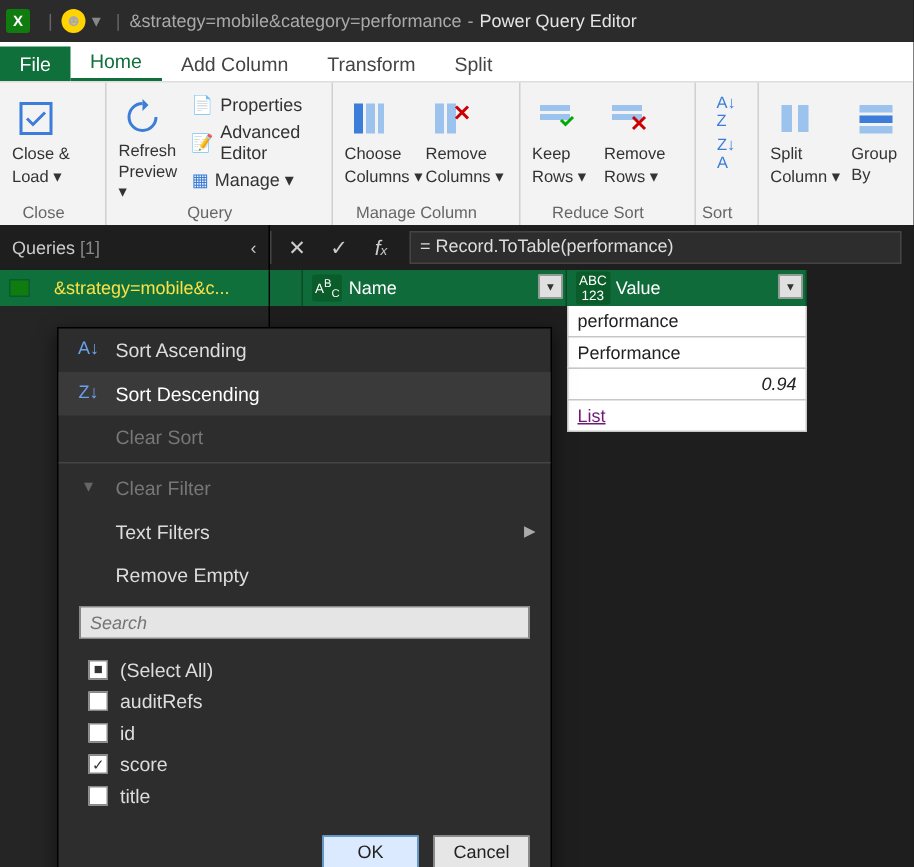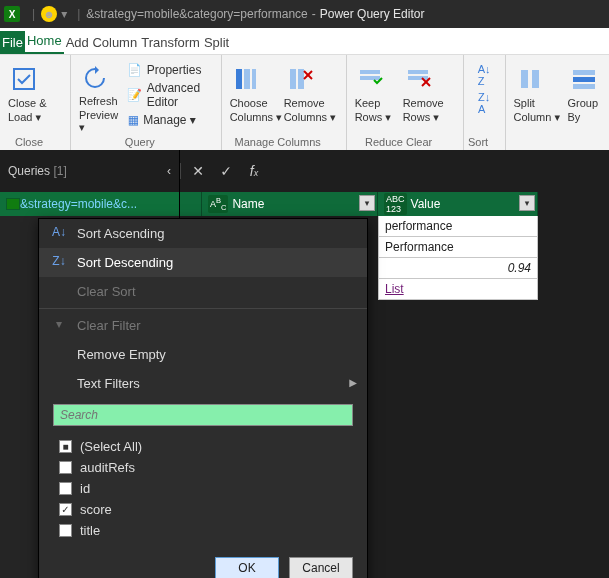--- a/index.html
+++ b/index.html
@@ -3,61 +3,61 @@
 <meta charset="utf-8">
 <style>
   * { box-sizing: border-box; margin: 0; padding: 0; font-family: "Segoe UI", Tahoma, sans-serif; }
   body { width: 609px; height: 578px; background: #1e1e1e; overflow: hidden; font-size: 12px; color: #fff; }
   .title-bar { height: 28px; background: #2b2b2b; display: flex; align-items: center; padding-left: 4px; color: #aaa; font-size: 12px; }
   .xl-icon { width: 16px; height: 16px; background: #107c10; display:inline-flex; align-items:center; justify-content:center; color:#fff; font-weight:bold; font-size:10px; border-radius:2px; margin-right:6px;}
   .smiley { width:16px; height:16px; background:#ffd400; border-radius:50%; display:inline-flex; align-items:center; justify-content:center; margin-right:4px; font-size:11px;}
   .tb-sep { color:#666; margin:0 6px; }
   .ribbon { background:#fff; }
   .tabs { height:26px; display:flex; align-items:flex-end; background:#fff; }
-  .tab { padding:4px 2px; font-size:13px; color:#444; cursor:pointer; }
+  .tab { padding:4px 13px; font-size:13px; color:#444; cursor:pointer; }
   .tab.file { background:#0f703b; color:#fff; }
   .tab.active { color:#0f703b; border-bottom:2px solid #0f703b; }
   .ribbon-content { height:96px; background:#f3f3f3; border-top:1px solid #ddd; display:flex; }
   .group { border-right:1px solid #d0d0d0; padding:4px 8px 16px 8px; display:flex; flex-direction:column; position:relative; color:#333; }
   .group-label { position:absolute; bottom:2px; left:0; right:12px; text-align:center; font-size:11px; color:#666; }
   .big-btn { display:flex; flex-direction:column; align-items:flex-start; justify-content:flex-start; width:54px; padding-top:4px; font-size:11px; color:#333; gap:2px; }
   .big-btn .ico { width:32px; height:32px; display:flex; align-items:center; justify-content:center; }
   .small-list { display:flex; flex-direction:column; gap:4px; padding-top:4px; font-size:12px; color:#333;}
   .small-item { display:flex; align-items:center; gap:4px; }
   .az { display:flex; flex-direction:column; align-items:center; gap:2px; font-size:11px; color:#333; padding:4px 6px 0 6px;}
-  .dark-row { height:42px; background:#1e1e1e; display:flex; align-items:center; }
+  .dark-row { height:30px; background:#1e1e1e; display:flex; align-items:center; }
   .queries-header { width:180px; padding:0 8px; color:#ccc; display:flex; align-items:center; justify-content:space-between; height:100%; border-right:1px solid #000;}
   .fx-bar { flex:1; display:flex; align-items:center; gap:10px; padding:0 8px; border-left:1px solid #444;}
   .fx-icn { color:#ccc; font-size:14px; width:18px; text-align:center; }
   .formula-box { flex:1; height:22px; background:#2d2d2d; border:1px solid #444; color:#ddd; padding:2px 6px; font-size:12px; }
   .main-row { display:flex; height: calc(578px - 28px - 26px - 96px - 30px); position:relative; }
   .queries-panel { width:180px; background:#252525; border-right:1px solid #000;}
-  .query-item { height:24px; background:#0f703b; color:#7dd3fc; display:flex; align-items:center; padding:0 6px; gap:0; font-size:12px;}
+  .query-item { height:24px; background:#0f703b; color:#fde047; display:flex; align-items:center; padding:0 6px; gap:16px; font-size:12px;}
   .tbl-ico { width:14px; height:12px; background:#107c10; border:1px solid #0a5c2a; display:inline-block;}
-  .grid-area { flex:1; background:#1e1e1e; position:relative; }
+  .grid-area { flex:1; background:#1e1e1e; position:relative;text-align:center; }
   .col-headers { display:flex; height:24px; }
   .rowhdr { width:22px; background:#0f6b3a; border-right:1px solid #094a27;}
   .colh { background:#0f6b3a; color:#fff; font-size:12px; display:flex; align-items:center; padding:0 6px; border-right:1px solid #094a27; position:relative;}
   .colh.name { width:176px; }
   .colh.value { width:160px; }
   .colh .dd { position:absolute; right:2px; top:3px; width:16px; height:16px; background:#e0e0e0; color:#333; display:flex; align-items:center; justify-content:center; font-size:9px; border:1px solid #999;}
   .colh .typ { font-size:9px; background:#0a5c2a; padding:1px 2px; margin-right:4px; border-radius:2px;}
   .value-cells { margin-left:198px; width:160px; }
   .cell { height:22px; background:#fff; color:#222; border:1px solid #c7c7c7; margin-top:-1px; padding:2px 6px; font-size:12px; display:flex; align-items:center;}
   .cell.right { justify-content:flex-end; font-style:italic;}
   .cell.link { color:#701a75;text-decoration:underline; }
   
   .filter-popup { position:absolute; left:38px; top:218px; width:330px; background:#2d2d2d; color:#ddd; border:1px solid #000; box-shadow:0 4px 12px rgba(0,0,0,.6); z-index:50; padding-bottom:10px;}
   .menu-item { padding:7px 14px 7px 38px; font-size:13px; position:relative; }
   .menu-item.hover { background:#3a3a3a; color:#fff; }
   .menu-item.dim { color:#777; }
   .menu-ico { position:absolute; left:12px; top:6px; width:16px; text-align:center; font-size:12px;}
   .menu-arrow { position:absolute; right:10px; top:8px; font-size:10px; color:#aaa;}
   .search-box { margin:6px 14px; }
-  .search-box input { width:100%; height:22px; background:#86efac; border:1px solid #888; padding:2px 6px; font-style:italic; color:#666; font-size:12px;}
+  .search-box input { width:100%; height:22px; background:#e5e5e5; border:1px solid #888; padding:2px 6px; font-style:italic; color:#666; font-size:12px;}
   .check-list { margin:2px 14px 8px 14px; background:#2d2d2d; padding:4px 0;}
   .check-row { display:flex; align-items:center; gap:8px; padding:3px 6px; font-size:13px; color:#ddd;}
   .cb { width:13px; height:13px; background:#fff; border:1px solid #888; display:inline-flex; align-items:center; justify-content:center; font-size:10px; color:#333;}
   .btn-row { display:flex; justify-content:flex-end; gap:10px; padding:4px 14px 14px 14px;}
   .pbtn { width:64px; height:22px; background:#e6e6e6; color:#222; border:1px solid #8a8a8a; font-size:12px; display:flex; align-items:center; justify-content:center;}
   .pbtn.ok { background:#dbeaff; border:1px solid #5b9bd5;}
   svg { display:block; }
 </style>
 </head>
 <body>
@@ -142,21 +142,21 @@
             <svg width="28" height="28">
               <rect x="4" y="4" width="6" height="20" fill="#9cc2ee"></rect>
               <rect x="12" y="4" width="6" height="20" fill="#9cc2ee"></rect>
               <line x1="18" y1="6" x2="26" y2="14" stroke="#c00" stroke-width="2"></line>
               <line x1="26" y1="6" x2="18" y2="14" stroke="#c00" stroke-width="2"></line>
             </svg>
           </span>
         <span>Remove</span>
         <span><span>Columns</span> ▾</span>
       </div>
-      <div class="group-label">Manage Columns</div>
+      <div class="group-label">Manage Column</div>
     </div>
 
     <div class="group" style="flex-direction:row;">
       <div class="big-btn" style="width:48px;">
         <span class="ico">
             <svg width="26" height="26">
               <rect x="2" y="4" width="20" height="4" fill="#9cc2ee"></rect>
               <rect x="2" y="10" width="20" height="4" fill="#9cc2ee"></rect>
               <path d="M16 14 l3 3 l5 -5" stroke="#0a0" stroke-width="2" fill="none"></path>
             </svg>
@@ -169,21 +169,21 @@
             <svg width="26" height="26">
               <rect x="2" y="4" width="20" height="4" fill="#9cc2ee"></rect>
               <rect x="2" y="10" width="20" height="4" fill="#9cc2ee"></rect>
               <line x1="16" y1="12" x2="24" y2="20" stroke="#c00" stroke-width="2"></line>
               <line x1="24" y1="12" x2="16" y2="20" stroke="#c00" stroke-width="2"></line>
             </svg>
           </span>
         <span>Remove</span>
         <span><span>Rows</span> ▾</span>
       </div>
-      <div class="group-label">Reduce Clear</div>
+      <div class="group-label">Reduce Sort</div>
     </div>
 
     <div class="group">
       <div class="az">
           <span style="color:#3b7dd8;">A↓<br>Z</span>
         </div>
       <div class="az">
           <span style="color:#3b7dd8;">Z↓<br>A</span>
         </div>
       <div class="group-label">Sort</div>
@@ -218,20 +218,21 @@
 
 <div class="dark-row">
   <div class="queries-header">
     <span><span>Queries</span> <span style="color:#888;">[1]</span></span>
     <span style="color:#ccc;">‹</span>
   </div>
   <div class="fx-bar">
     <span class="fx-icn">✕</span>
     <span class="fx-icn">✓</span>
     <span class="fx-icn" style="font-style:italic;">f<span style="font-size:9px;">x</span></span>
+    <div class="formula-box">= Record.ToTable(performance)</div>
   </div>
 </div>
 
 <div class="main-row">
   <div class="queries-panel">
     <div class="query-item">
       <span class="tbl-ico"></span>
       <span>&amp;strategy=mobile&amp;c...</span>
     </div>
   </div>
@@ -269,25 +270,25 @@
   </div>
   <div class="menu-item dim">
     <span>Clear Sort</span>
   </div>
   <div style="height:1px;background:#444;margin:2px 0;"></div>
   <div class="menu-item dim">
     <span class="menu-ico" style="color:#666;">▾</span>
     <span>Clear Filter</span>
   </div>
   <div class="menu-item">
-    <span>Remove Empty</span>
-  </div>
-  <div class="menu-item">
     <span>Text Filters</span>
     <span class="menu-arrow">▶</span>
+  </div>
+  <div class="menu-item">
+    <span>Remove Empty</span>
   </div>
   <div class="search-box">
     <input type="text" placeholder="Search" style="">
   </div>
   <div class="check-list">
     <div class="check-row">
         <span class="cb">■</span>
         <span>(Select All)</span>
       </div>
     <div class="check-row">

